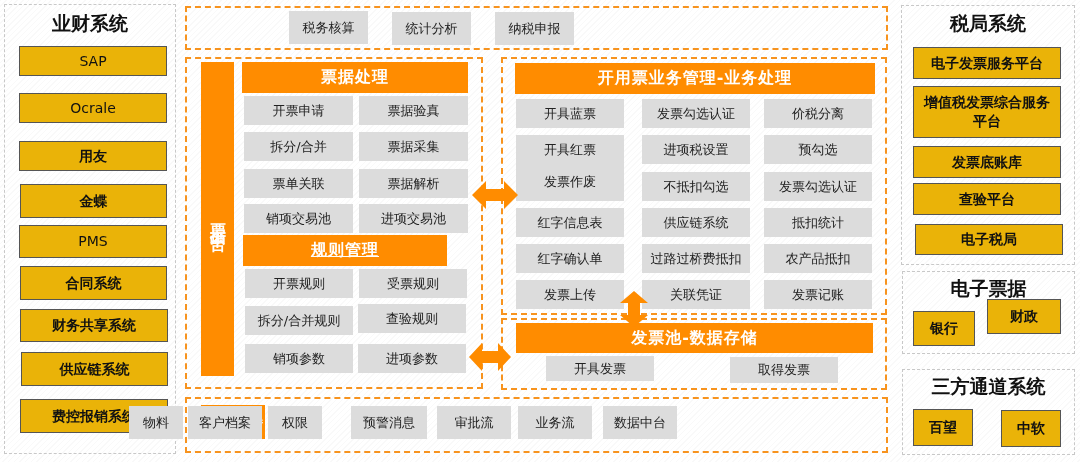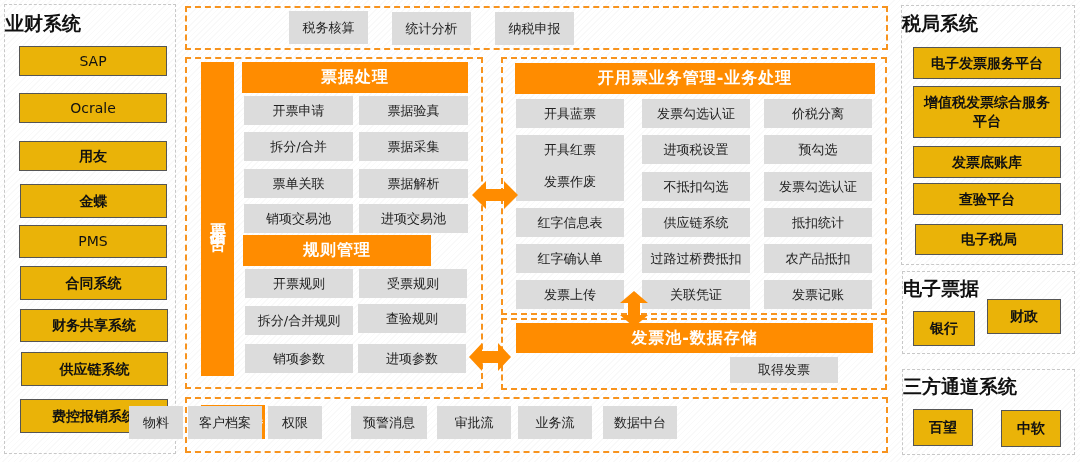--- a/index.html
+++ b/index.html
@@ -7,21 +7,21 @@
   body {
     position: relative;
     font-family: "DejaVu Sans", "Liberation Sans", sans-serif;
     background-color: #ffffff;
     background-image: repeating-linear-gradient(135deg, rgba(0,0,0,0.025) 0px, rgba(0,0,0,0.025) 1px, transparent 1px, transparent 4px);
   }
   .abs { position: absolute; }
   .gray-dash { border: 1.5px dashed #c8c8c8; }
   .orange-dash { border: 2px dashed #f7931e; }
   .panel-title {
-    position: absolute; left: 0; right: 0; 
+    position: absolute; left: 0; right: 0; text-align: center;
     font-weight: bold; color: #111; font-size: 19px;
   }
   .outline-box {
     position: absolute; border: 1.5px solid #555; background: #eab308;
     display: flex; align-items: center; justify-content: center; text-align: center;
     font-size: 14px; font-weight: bold; color: #111; line-height: 1.35;
   }
   .gbox {
     position: absolute; background: #dcdcdc;
     display: flex; align-items: center; justify-content: center;
@@ -67,21 +67,21 @@
   <div class="obar" style="left:55px; top:3px; width:226px; height:31px;">票据处理</div>
   <div class="gbox" style="left:57px; top:37px; width:109px; height:29px;">开票申请</div>
   <div class="gbox" style="left:172px; top:37px; width:109px; height:29px;">票据验真</div>
   <div class="gbox" style="left:57px; top:73px; width:109px; height:29px;">拆分/合并</div>
   <div class="gbox" style="left:172px; top:73px; width:109px; height:29px;">票据采集</div>
   <div class="gbox" style="left:57px; top:110px; width:109px; height:29px;">票单关联</div>
   <div class="gbox" style="left:172px; top:110px; width:109px; height:29px;">票据解析</div>
   <div class="gbox" style="left:57px; top:145px; width:109px; height:29px;">销项交易池</div>
   <div class="gbox" style="left:172px; top:145px; width:109px; height:29px;">进项交易池</div>
 
-  <div class="obar" style="left:56px; top:176px; width:188px; height:31px;">规则管理</div>
+  <div class="obar" style="left:56px; top:176px; width:204px; height:31px;text-decoration:underline;">规则管理</div>
   <div class="gbox" style="left:58px; top:210px; width:108px; height:29px;">开票规则</div>
   <div class="gbox" style="left:172px; top:210px; width:108px; height:29px;">受票规则</div>
   <div class="gbox" style="left:58px; top:247px; width:108px; height:29px;">拆分/合并规则</div>
   <div class="gbox" style="left:171px; top:245px; width:108px; height:29px;">查验规则</div>
   <div class="gbox" style="left:58px; top:285px; width:108px; height:29px;">销项参数</div>
   <div class="gbox" style="left:171px; top:285px; width:108px; height:29px;">进项参数</div>
 </div>
 
 <div class="abs orange-dash" style="left:501px; top:57px; width:386px; height:258px;">
   <div class="obar" style="left:12px; top:4px; width:360px; height:31px;">开用票业务管理-业务处理</div>
@@ -102,20 +102,21 @@
       <div class="gbox" style="left: 139px; top: 185px; width: 108px; height: 29px;">过路过桥费抵扣</div>
       <div class="gbox" style="left: 261px; top: 185px; width: 108px; height: 29px;">农产品抵扣</div>
       <div class="gbox" style="left: 13px; top: 221px; width: 108px; height: 29px;">发票上传</div>
       <div class="gbox" style="left: 139px; top: 221px; width: 108px; height: 29px;">关联凭证</div>
       <div class="gbox" style="left: 261px; top: 221px; width: 108px; height: 29px;">发票记账</div>
     </div>
 </div>
 
 <div class="abs orange-dash" style="left:501px; top:318px; width:386px; height:72px;">
   <div class="obar" style="left:13px; top:3px; width:357px; height:30px;">发票池-数据存储</div>
+  <div class="gbox" style="left:43px; top:36px; width:108px; height:25px;">开具发票</div>
   <div class="gbox" style="left:227px; top:37px; width:108px; height:26px;">取得发票</div>
 </div>
 
 <svg class="arrow" width="46" height="32" style="left:472px; top:179px;">
   <polygon points="0,16 14,2 14,10 32,10 32,2 46,16 32,30 32,22 14,22 14,30" fill="#ff8c00"></polygon>
 </svg>
 <svg class="arrow" width="42" height="30" style="left:469px; top:342px;">
   <polygon points="0,15 13,1 13,9 29,9 29,1 42,15 29,29 29,21 13,21 13,29" fill="#ff8c00"></polygon>
 </svg>
 <svg class="arrow" width="28" height="36" style="left:620px; top:291px;">

